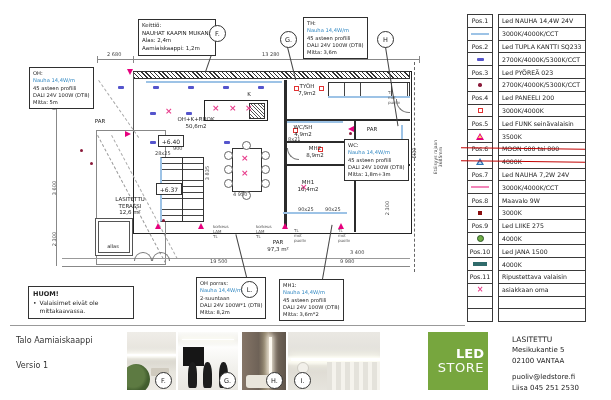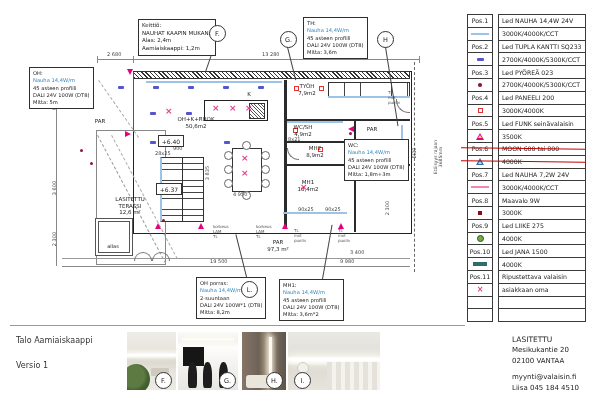--- a/index.html
+++ b/index.html
@@ -418,20 +418,27 @@
     <div class="lgrow">
         <div class="lgc pos"></div>
         <div class="lgc val"></div>
       </div>
   </div>
   <div class="strike" style="left:461px;top:148px;width:124px;transform:rotate(0.6deg);"></div>
   <div class="strike" style="left:461px;top:161px;width:124px;transform:rotate(0.6deg);"></div>
 
   <div class="line" style="left:10px;top:325px;width:455px;height:1px;background:#999;"></div>
 
+  <div id="huom">
+    <div class="ttl">HUOM!</div>
+    <div class="row">
+      <span>•</span>
+      <span>Valaisimet eivät ole mittakaavassa.</span>
+    </div>
+  </div>
   <div class="titletxt" style="left:16px;top:336px;">Talo Aamiaiskaappi</div>
   <div class="titletxt" style="left:16px;top:361px;">Versio 1</div>
 
   <div class="photo" style="left:127px;width:49px;background:linear-gradient(180deg,#efede8 0%,#e6e3dc 36%,#ffffff 40%,#d8d5cc 46%,#e7e5de 70%,#eceae4 100%);">
     <div class="pchild" style="left:0;right:0;top:38%;height:2px;background:#fff;box-shadow:0 0 5px 2px rgba(255,255,250,0.95);"></div>
     <div class="pchild" style="left:-5px;bottom:-4px;width:28px;height:30px;border-radius:50%;background:radial-gradient(circle at 40% 40%,#5d7a42 0 45%,#446030 60%,#3a5229 100%);"></div>
     <div class="pchild" style="left:24px;bottom:14px;width:18px;height:8px;background:#cfcabe;border-radius:1px;"></div>
   </div>
   <div class="photo" style="left:178px;width:60px;background:linear-gradient(180deg,#fbfbf9 0%,#f1f0ec 14%,#fdfdfc 26%,#f2f1ed 60%,#e9e7e1 100%);">
     <div class="pchild" style="left:6%;right:6%;top:12%;height:1.5px;background:#fff;box-shadow:0 0 4px 1.5px rgba(255,255,245,0.9);"></div>
@@ -455,22 +462,26 @@
   <div class="callout" style="left:219px;top:372px;">
       <span>G.</span>
     </div>
   <div class="callout" style="left:266px;top:372px;">
       <span>H.</span>
     </div>
   <div class="callout" style="left:294px;top:372px;">
       <span>I.</span>
     </div>
 
+  <div id="logo" style="background:#77A63E;">
+    <div class="l1">LED</div>
+    <div class="l2">STORE</div>
+  </div>
   <div id="company">
     <div class="nm">LASITETTU</div>
-    <div>Mesikukantie 20</div>
+    <div>Mesikukantie 5</div>
     <div>02100 VANTAA</div>
     <div class="gap"></div>
-    <div>myynti@valaisin.fi</div>
-    <div>Liisa 045 184 4510</div>
+    <div>puoliv@ledstore.fi</div>
+    <div>Liisa 045 251 2530</div>
   </div>
 
 </div>
 
 </body></html>

